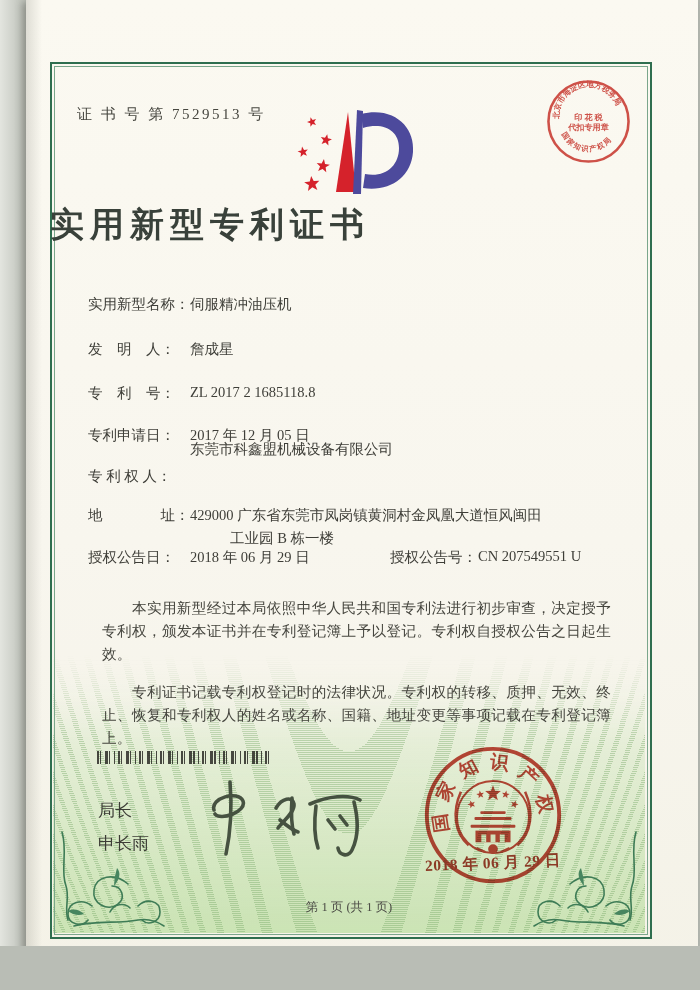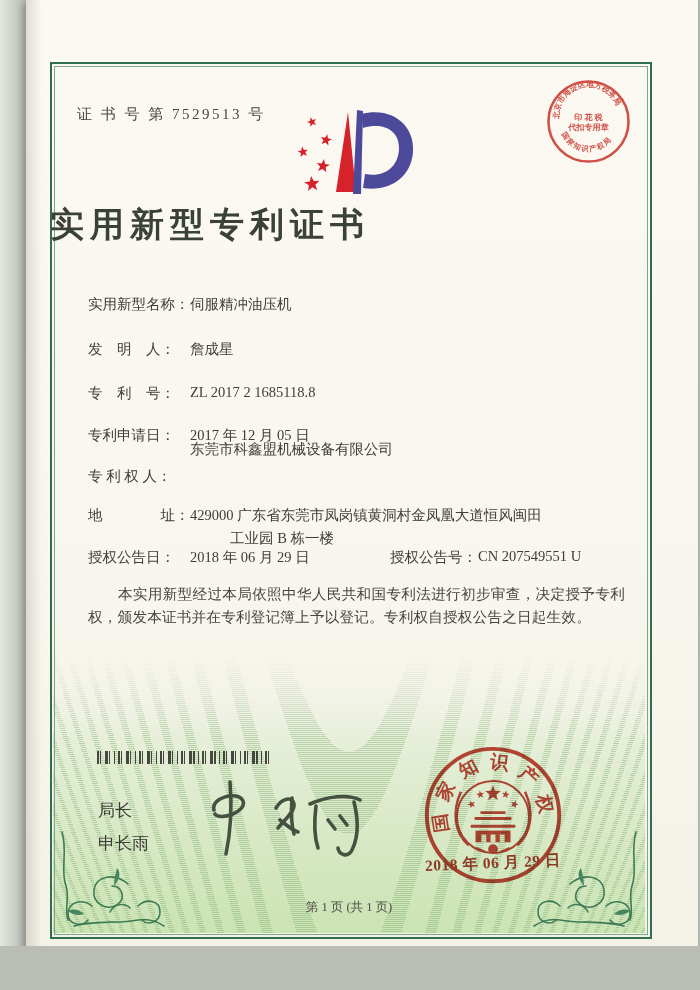--- a/index.html
+++ b/index.html
@@ -22,21 +22,21 @@
   .certno{position:absolute;left:77px;top:105px;font-size:15px;letter-spacing:2.5px;color:#474740;}
   .title{position:absolute;left:50px;top:202px;width:598px;
          font-size:34px;font-weight:700;letter-spacing:6px;color:#39413a;}
   .flabel{position:absolute;left:88px;font-size:14.5px;color:#3e3e38;white-space:nowrap;}
   .fvalue{position:absolute;left:190px;font-size:14.5px;color:#3e3e38;white-space:nowrap;}
   .fvalue2{position:absolute;left:190px;font-size:14.5px;color:#3e3e38;white-space:nowrap;margin-left:40px;}
   .glabel{position:absolute;left:390px;font-size:14.5px;color:#3e3e38;white-space:nowrap;}
   .gvalue{position:absolute;left:478px;font-size:14.5px;color:#3e3e38;white-space:nowrap;}
   .paras{position:absolute;left:88px;top:583px;width:537px;font-size:14.6px;line-height:23.2px;
          color:#46463f;letter-spacing:.2px;text-align:justify;}
-  .paras p{margin:0;text-indent:2.05em;}
+  .paras p{margin:14px;text-indent:2.05em;}
   .barcode{position:absolute;left:97px;top:751px;width:174px;height:13px;opacity:.82;
          background:repeating-linear-gradient(90deg,#24241f 0 2px,transparent 2px 3.5px,#24241f 3.5px 4.5px,transparent 4.5px 8px,#24241f 8px 11px,transparent 11px 12.5px,#24241f 12.5px 13.5px,transparent 13.5px 17px,#24241f 17px 18px,transparent 18px 21px);}
   .signer-title{position:absolute;left:98px;top:799px;font-size:17px;color:#3c3c36;}
   .signer-name{position:absolute;left:98px;top:832px;font-size:17px;color:#3c3c36;}
   .sig-svg{position:absolute;left:200px;top:778px;width:170px;height:82px;}
   .logo-svg{position:absolute;left:283px;top:102px;width:134px;height:114px;}
   .taxstamp-svg{position:absolute;left:545px;top:78px;width:87px;height:87px;opacity:.88;mix-blend-mode:multiply;}
   .seal-svg{position:absolute;left:420px;top:743px;width:146px;height:146px;opacity:.93;mix-blend-mode:multiply;}
   .seal-date{position:absolute;left:415px;top:853px;width:156px;text-align:center;font-size:15.5px;
          font-weight:700;color:#8c3a26;transform:rotate(-2.5deg);letter-spacing:.5px;}
@@ -143,20 +143,21 @@
   </div>
   <div>
     <div class="flabel" style="top:548px">授权公告日：</div>
     <div class="fvalue" style="top:548px">2018 年 06 月 29 日</div>
     <div class="glabel" style="top:548px">授权公告号：</div>
     <div class="gvalue" style="top:548px">CN 207549551 U</div>
   </div>
 
   <div class="paras">
     <p>本实用新型经过本局依照中华人民共和国专利法进行初步审查，决定授予专利权，颁发本证书并在专利登记簿上予以登记。专利权自授权公告之日起生效。</p>
+    <p>专利证书记载专利权登记时的法律状况。专利权的转移、质押、无效、终止、恢复和专利权人的姓名或名称、国籍、地址变更等事项记载在专利登记簿上。</p>
   </div>
 
   <div class="barcode"></div>
 
   <div class="signer-title">局长</div>
   <div class="signer-name">申长雨</div>
   <svg class="sig-svg" viewBox="0 0 170 82">
     <g stroke="#3a4636" stroke-width="3.6" fill="none" stroke-linecap="round" stroke-linejoin="round" opacity=".92">
       <path d="M14,32 C10,20 38,12 43,23 C47,34 20,43 15,36"></path>
       <path d="M30,4 C32,28 31,52 26,76"></path>

